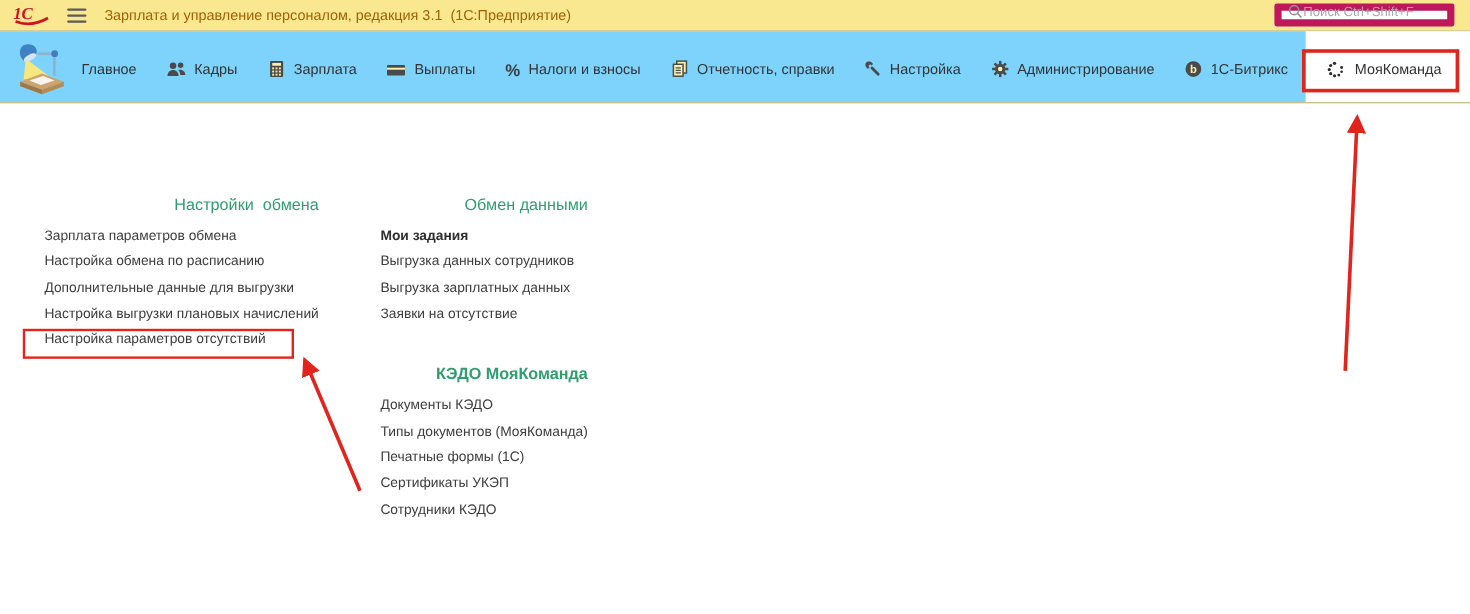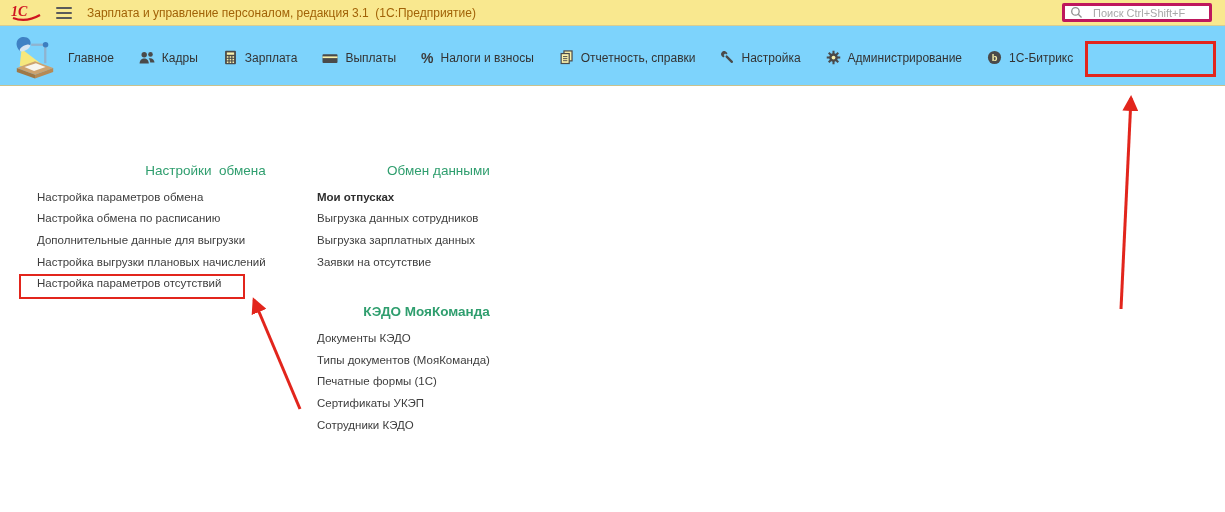--- a/index.html
+++ b/index.html
@@ -13,22 +13,22 @@
     position:absolute; left:0; top:0; width:1225px; height:26px;
     background:#f9e88f; border-bottom:1px solid #d8cd92;
     display:flex; align-items:center;
   }
   .logo { margin-left:10px; width:32px; height:20px; display:flex; align-items:center; }
   .hamburger { margin-left:14px; width:16px; height:12px; display:flex; flex-direction:column; justify-content:space-between; cursor:pointer; }
   .hamburger div { height:2px; background:#5a5a5a; border-radius:1px; }
   .app-title { margin-left:15px; font-size:12px; color:#a16207; white-space:pre; }
   .searchbox {
     position:absolute; right:13px; top:3px; width:150px; height:19px;
-    background:#fff; border:3px solid #be185d; border-radius:2px;
-    display:flex; align-items:flex-end; padding:0 5px; gap:10px;
+    background:#fff; border:6px solid #be185d; border-radius:2px;
+    display:flex; align-items:flex-end; padding:0 5px; gap:0;
   }
   .searchbox input {
     border:none; outline:none; flex:1; font-size:11px; color:#444;
     font-family:"Liberation Sans", sans-serif; background:transparent; min-width:0;
   }
   .searchbox input::placeholder { color:#a8a8a8; }
 
   
   .ribbon {
     position:absolute; left:0; top:26px; width:1225px; height:60px;
@@ -202,38 +202,53 @@
       <div class="tab">
         <span class="ticon">
           <svg width="15" height="15" viewBox="0 0 16 16">
             <circle cx="8" cy="8" r="7" fill="#4a4a4a"></circle>
             <text x="8" y="11.6" text-anchor="middle" font-size="10" font-weight="bold" fill="#f8f0ac" font-family="Liberation Sans, sans-serif">b</text>
           </svg>
         </span>
         <span>1С-Битрикс</span>
       </div>
 
+      <div class="tab tab-active">
+        <span class="ticon">
+          <svg width="16" height="16" viewBox="0 0 16 16" fill="#2b2b2b">
+            <circle cx="13.0" cy="6.2" r="1.2"></circle>
+            <circle cx="7.1" cy="2.8" r="1.4"></circle>
+            <circle cx="3.9" cy="4.6" r="1.3"></circle>
+            <circle cx="2.7" cy="8.0" r="1.3"></circle>
+            <circle cx="3.9" cy="11.4" r="1.3"></circle>
+            <circle cx="7.1" cy="13.2" r="1.3"></circle>
+            <circle cx="10.7" cy="12.6" r="1.2"></circle>
+            <circle cx="13.0" cy="9.8" r="1.1"></circle>
+          </svg>
+        </span>
+        <span>МояКоманда</span>
+      </div>
     </div>
   </div>
 
   <div class="section" style="left:20px; top:163px;">
     <div class="sec-header">Настройки  обмена</div>
     <ul class="sec-list">
-      <li>Настройка параметров обмена</li>
+      <li>Зарплата параметров обмена</li>
       <li>Настройка обмена по расписанию</li>
       <li>Дополнительные данные для выгрузки</li>
       <li>Настройка выгрузки плановых начислений</li>
       <li>Настройка параметров отсутствий</li>
     </ul>
   </div>
 
   <div class="section" style="left:300px; top:163px;">
     <div class="sec-header">Обмен данными</div>
     <ul class="sec-list">
-      <li class="bold">Мои отпусках</li>
+      <li class="bold">Мои задания</li>
       <li>Выгрузка данных сотрудников</li>
       <li>Выгрузка зарплатных данных</li>
       <li>Заявки на отсутствие</li>
     </ul>
 
     <div class="sec-header second">КЭДО МояКоманда</div>
     <ul class="sec-list">
       <li>Документы КЭДО</li>
       <li>Типы документов (МояКоманда)</li>
       <li>Печатные формы (1С)</li>

